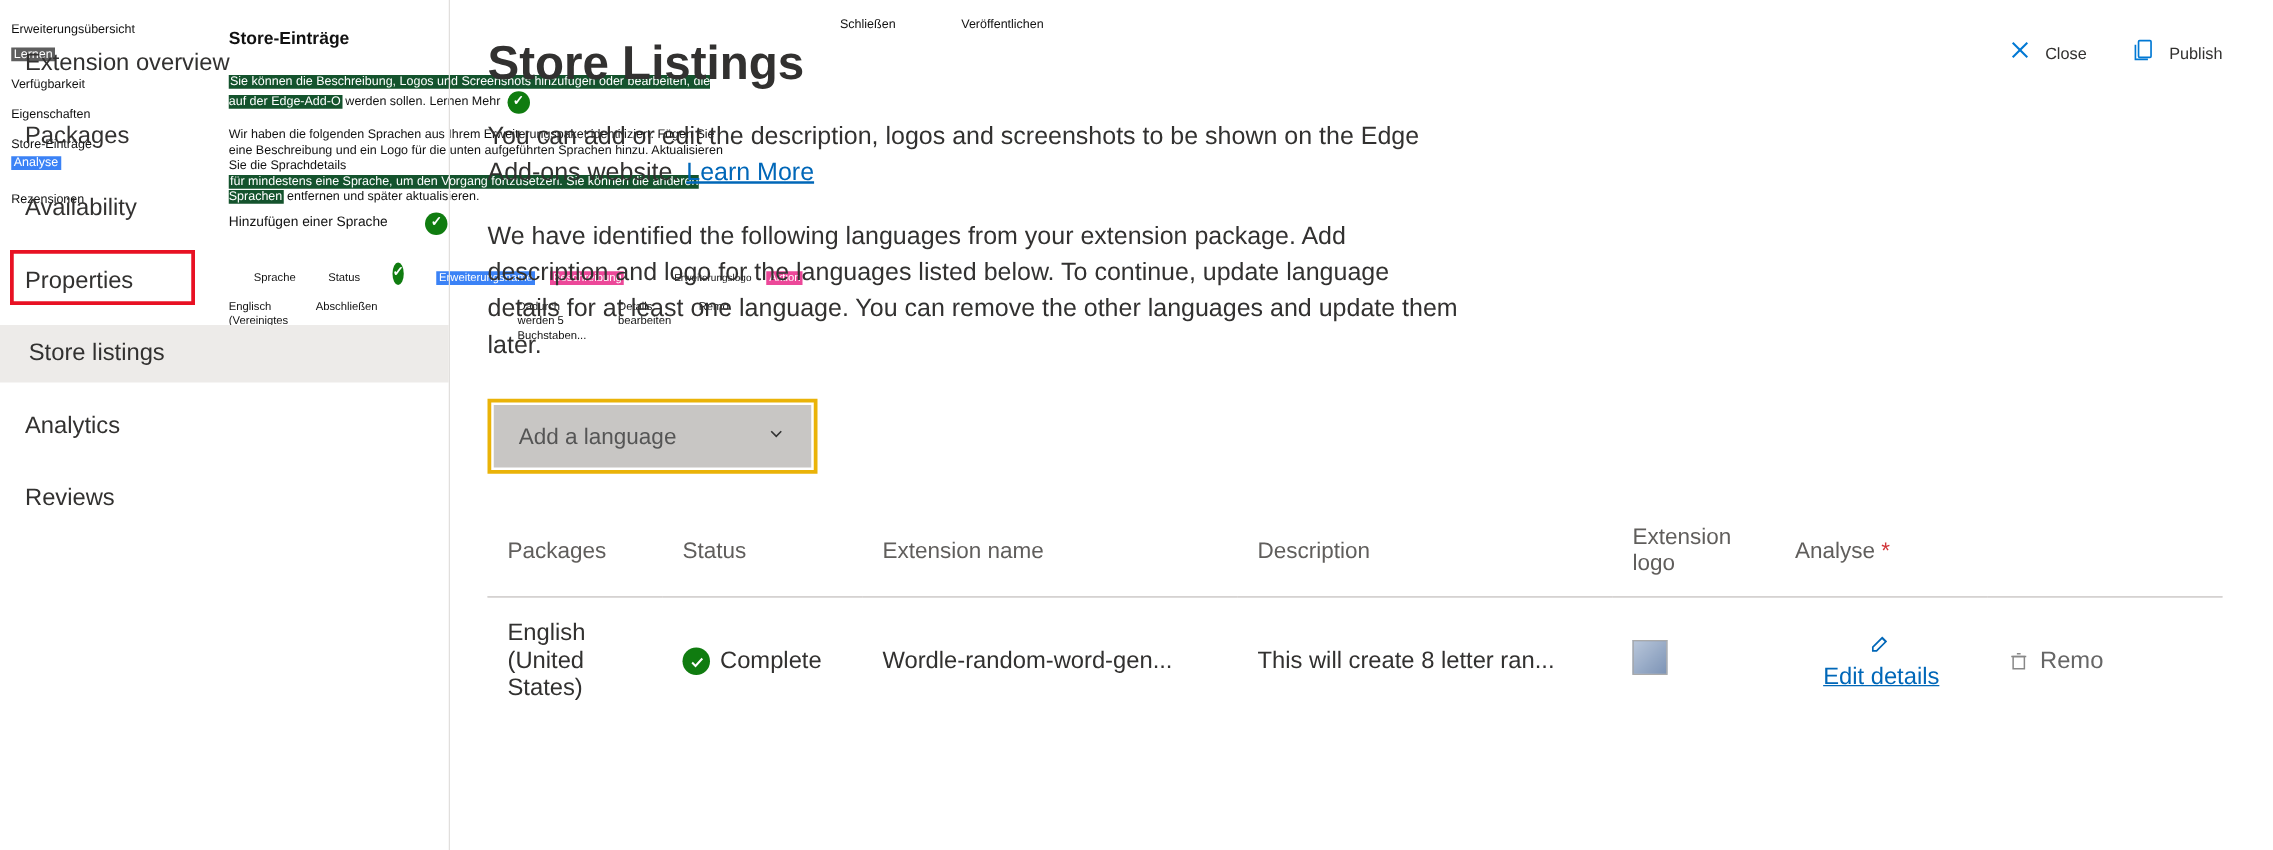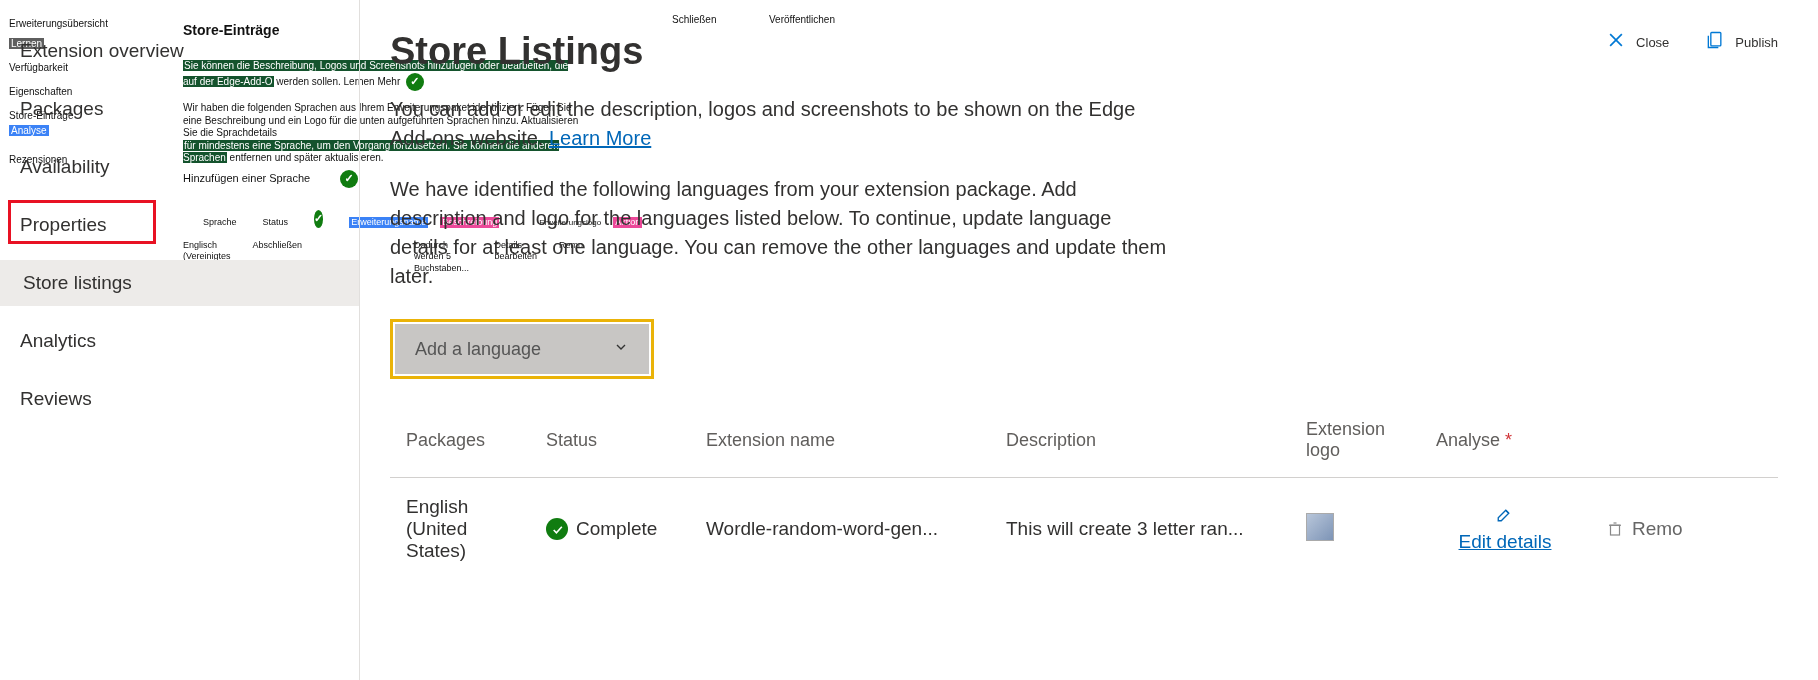--- a/index.html
+++ b/index.html
@@ -317,21 +317,21 @@
             <span class="status-pill">
               <span class="status-ball">
                 <svg viewBox="0 0 24 24" fill="none" stroke="#fff" stroke-width="3">
                     <polyline points="5 13 10 18 20 7"></polyline>
                   </svg>
               </span>
               <span>Complete</span>
             </span>
           </td>
           <td>Wordle-random-word-gen...</td>
-          <td>This will create 3 letter ran...</td>
+          <td>This will create 8 letter ran...</td>
           <td><span class="logo-thumb"></span></td>
           <td>
             <span class="link-action">
               <svg viewBox="0 0 24 24" fill="none" stroke-width="1.8">
                   <path d="M3 17l10-10 4 4-10 10H3v-4z"></path>
                   <path d="M13 7l4 4"></path>
                 </svg>
               <span>Edit details</span>
             </span>
           </td>

